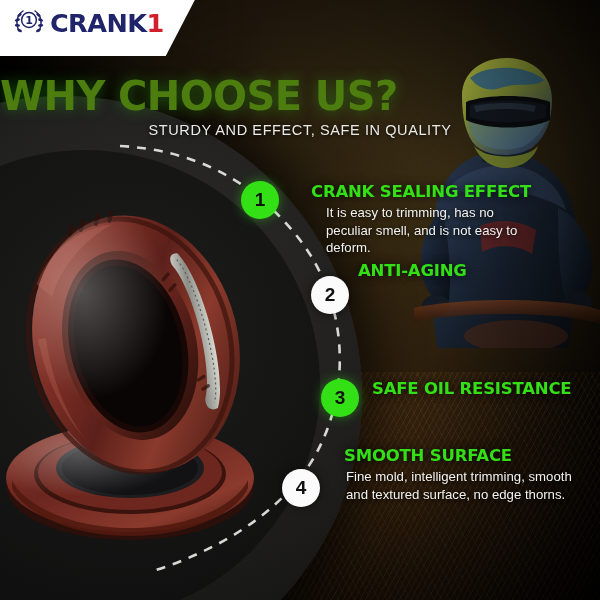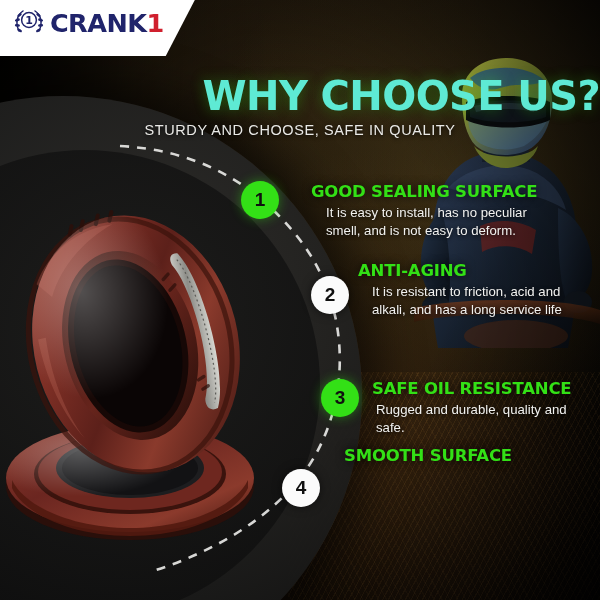--- a/index.html
+++ b/index.html
@@ -89,27 +89,27 @@
     letter-spacing:-0.5px;
     line-height:1;
     color:#20246b;
     transform:scaleX(1.02);
   }
   .logo-text .one { color:#d0202e; }
 
   
   .headline {
     position:absolute; left:0; right:0; top:76px;
-    text-align:right;
+    text-align:left;
     font-family:"DejaVu Sans", sans-serif;
     font-weight:bold;
     font-size:40px;
     line-height:1;
     letter-spacing:-0.6px;
-    color:#5eead4;
+    color:#4d7c0f;
     text-shadow:0 0 14px rgba(51,224,22,.35);
   }
   .subhead {
     position:absolute; left:0; right:0; top:122px;
     text-align:center;
     font-family:"Liberation Sans", sans-serif;
     font-size:14.5px;
     letter-spacing:.6px;
     color:#e9e9e6;
     text-shadow:0 1px 4px rgba(0,0,0,.9);
@@ -308,46 +308,45 @@
           <ellipse cx="26.4" cy="24.4" rx="2.6" ry="1.4" transform="rotate(-30 26.4 24.4)"></ellipse>
         </g>
         <circle cx="17" cy="14" r="7.4" fill="none" stroke="#20246b" stroke-width="1.5"></circle>
         <text x="17" y="18.4" text-anchor="middle" font-family="DejaVu Sans, sans-serif" font-size="11" font-weight="bold" fill="#20246b">1</text>
       </svg>
     </div>
     <div class="logo-text"><span>CRANK</span><span class="one">1</span></div>
   </div>
 
   <div class="headline">WHY CHOOSE US?</div>
-  <div class="subhead">STURDY AND CHOOSE, SAFE IN QUALITY</div>
+  <div class="subhead">STURDY AND EFFECT, SAFE IN QUALITY</div>
 
   <div class="badge green" style="left:241px; top:181px;">
     <span>1</span>
   </div>
   <div class="feature" style="left:311px; top:182px; width:232px;">
-    <div class="ftitle">GOOD SEALING SURFACE</div>
-    <div class="fdesc" style="padding-left:15px;">It is easy to install, has no peculiar smell, and is not easy to deform.</div>
+    <div class="ftitle">CRANK SEALING EFFECT</div>
+    <div class="fdesc" style="padding-left:15px;">It is easy to trimming, has no peculiar smell, and is not easy to deform.</div>
   </div>
 
   <div class="badge white" style="left:311px; top:276px;">
     <span>2</span>
   </div>
   <div class="feature" style="left:358px; top:261px; width:230px;">
     <div class="ftitle">ANTI-AGING</div>
-    <div class="fdesc" style="padding-left:14px;">It is resistant to friction, acid and alkali, and has a long service life</div>
   </div>
 
   <div class="badge green" style="left:321px; top:379px;">
     <span>3</span>
   </div>
   <div class="feature" style="left:372px; top:379px; width:222px;">
     <div class="ftitle">SAFE OIL RESISTANCE</div>
-    <div class="fdesc" style="padding-left:4px;">Rugged and durable, quality and safe.</div>
   </div>
 
   <div class="badge white" style="left:282px; top:469px;">
     <span>4</span>
   </div>
   <div class="feature" style="left:344px; top:446px; width:248px;">
     <div class="ftitle">SMOOTH SURFACE</div>
+    <div class="fdesc" style="padding-left:2px;">Fine mold, intelligent trimming, smooth and textured surface, no edge thorns.</div>
   </div>
 
 </div>
 
 </body></html>

